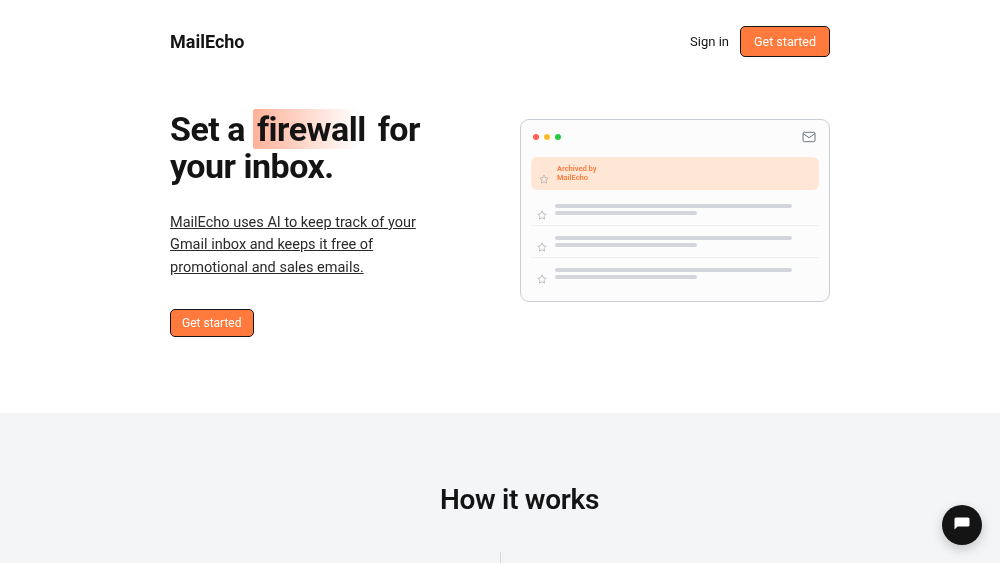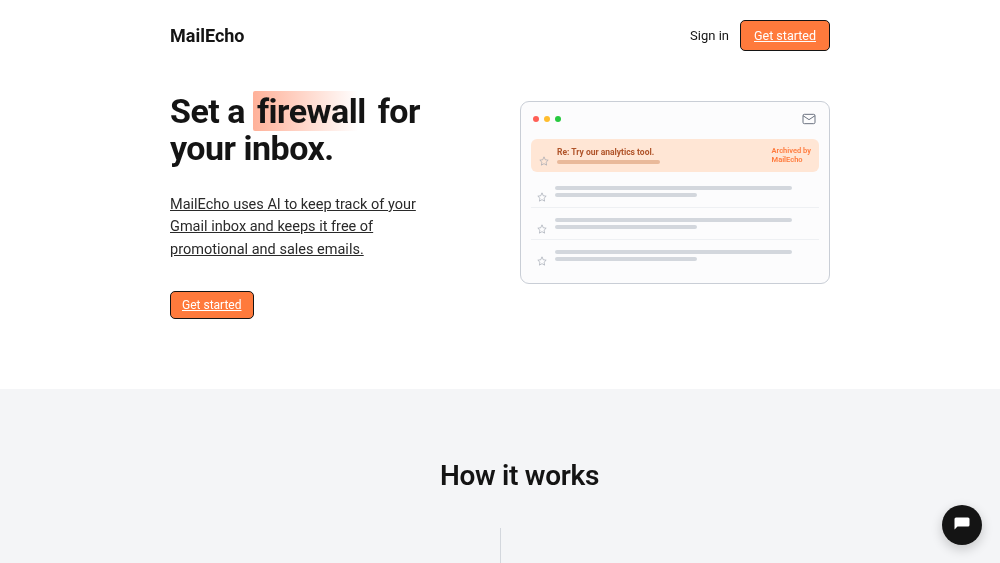--- a/index.html
+++ b/index.html
@@ -1,23 +1,23 @@
 <!DOCTYPE html>
 <html><head>
 <meta charset="utf-8">
 <style>
 * { margin: 0; padding: 0; box-sizing: border-box; }
 body { font-family: -apple-system, BlinkMacSystemFont, "Segoe UI", Roboto, sans-serif; background: #fff; color: #141414; width: 1000px; }
-.container { max-width: 700px; margin: 0 auto; padding: 0 20px; }
+.container { max-width: 700px; margin: 6px auto; padding: 0 20px; }
 header { padding: 20px 0 8px; }
 .header-inner { display: flex; justify-content: space-between; align-items: center; }
 .logo { font-size: 18px; font-weight: 700; color: #141414; }
 .nav-actions { display: flex; align-items: center; gap: 11px; }
 .signin { font-size: 13px; color: #141414; text-decoration: none; cursor: pointer; }
-.btn-primary { background: #ff7a3c; color: #fff; border: 1.5px solid #141414; border-radius: 5px; padding: 7px 13px; font-size: 12.5px; cursor: pointer; font-family: inherit; text-decoration: underline; }
+.btn-primary { background: #ff7a3c; color: #fff; border: 1.5px solid #141414; border-radius: 5px; padding: 7px 13px; font-size: 12.5px; cursor: pointer; font-family: inherit; }
 .btn-primary.small { padding: 6px 11px; font-size: 12px; }
 .hero { padding: 34px 10px 70px; }
 .hero-grid { display: flex; gap: 40px; align-items: flex-start; }
 .hero-left { flex: 1; max-width: 340px; }
 .hero-title { font-size: 34px; font-weight: 700; line-height: 1.1; letter-spacing: -0.5px; margin-bottom: 26px; }
 .highlight { background: linear-gradient(90deg, #ffb199 0%, #fff 90%); padding: 0 4px; border-radius: 2px; }
 .hero-sub { font-size: 14.5px; line-height: 1.55; color: #2a2a2a; margin-bottom: 30px; max-width: 260px; text-decoration: underline; }
 .hero-right { flex: 1; min-width: 200px; padding-top: 8px; }
 .mock { border: 1.5px solid #c9ced6; border-radius: 9px; background: #fcfcfd; padding: 0; overflow: hidden; }
 .mock-top { display: flex; justify-content: space-between; align-items: center; padding: 9px 12px 4px; }
@@ -81,24 +81,20 @@
           <svg class="env-icon" viewBox="0 0 24 24">
               <rect x="3" y="5" width="18" height="14" rx="2"></rect>
               <path d="M3 7l9 6 9-6"></path>
             </svg>
         </div>
         <div class="mock-body">
           <div class="mock-row highlighted">
             <div class="star"><svg viewBox="0 0 24 24">
                   <path d="M12 2l2.9 6.9L22 10l-5 4.9L18.2 22 12 18.3 5.8 22 7 14.9 2 10l7.1-1.1z"></path>
                 </svg></div>
-            <div class="lines">
-              <div class="hl-title">Re: Try our analytics tool.</div>
-              <div class="hl-line"></div>
-            </div>
             <div class="hl-badge">
               <div>Archived by</div>
               <div>MailEcho</div>
             </div>
           </div>
           <div class="mock-row">
             <div class="star"><svg viewBox="0 0 24 24">
                   <path d="M12 2l2.9 6.9L22 10l-5 4.9L18.2 22 12 18.3 5.8 22 7 14.9 2 10l7.1-1.1z"></path>
                 </svg></div>
             <div class="lines">

